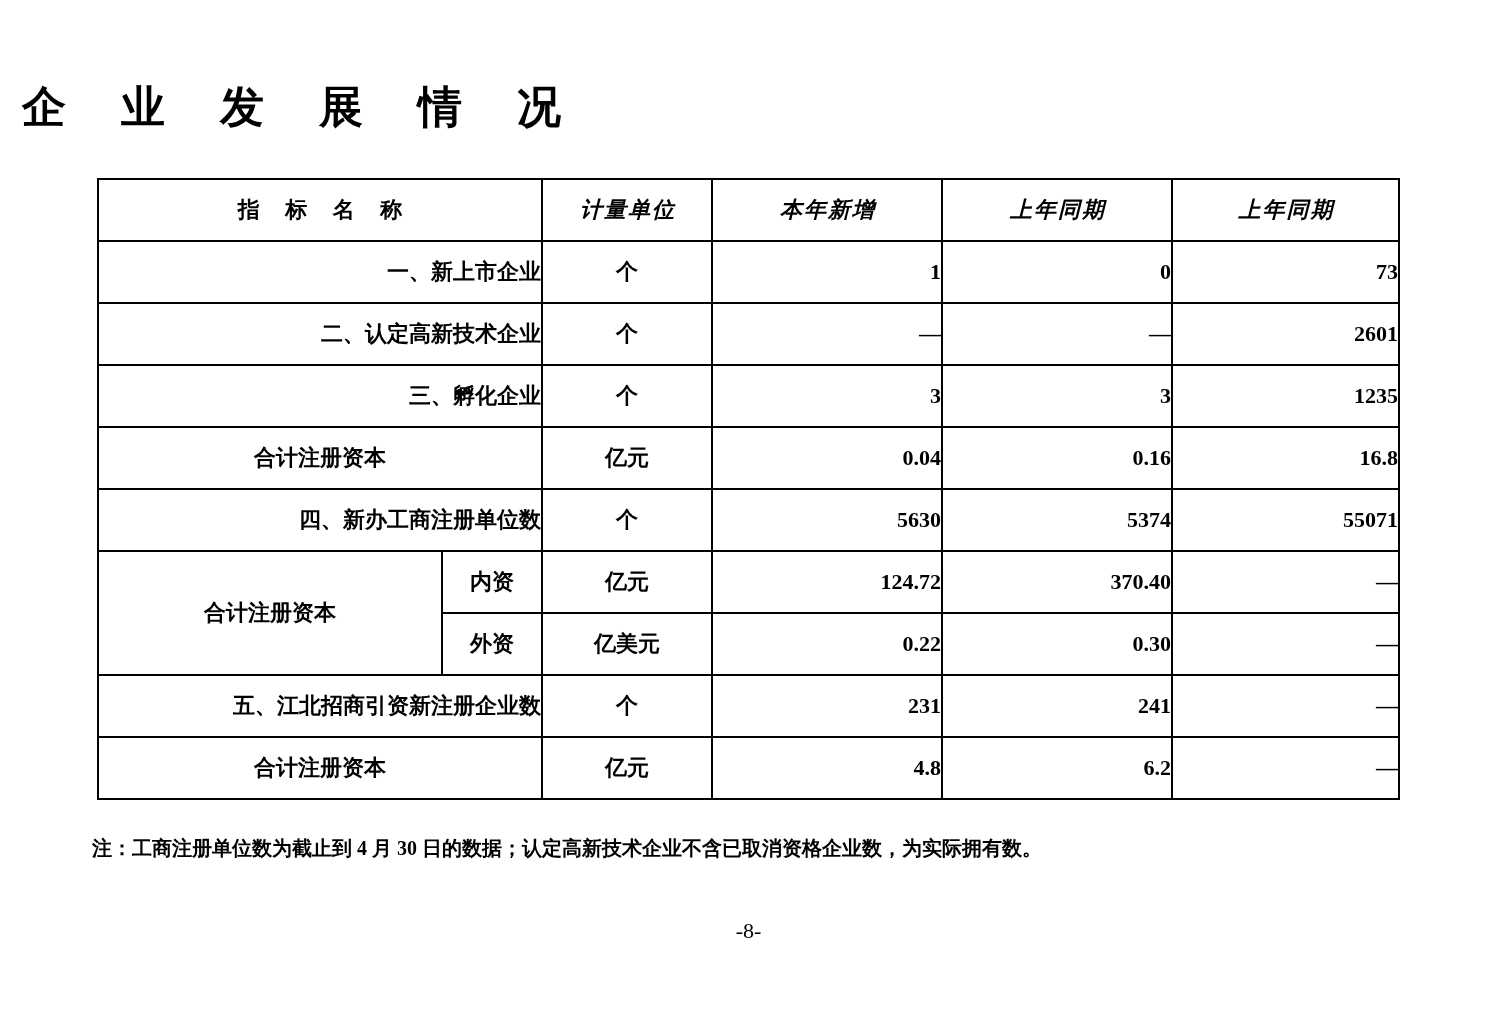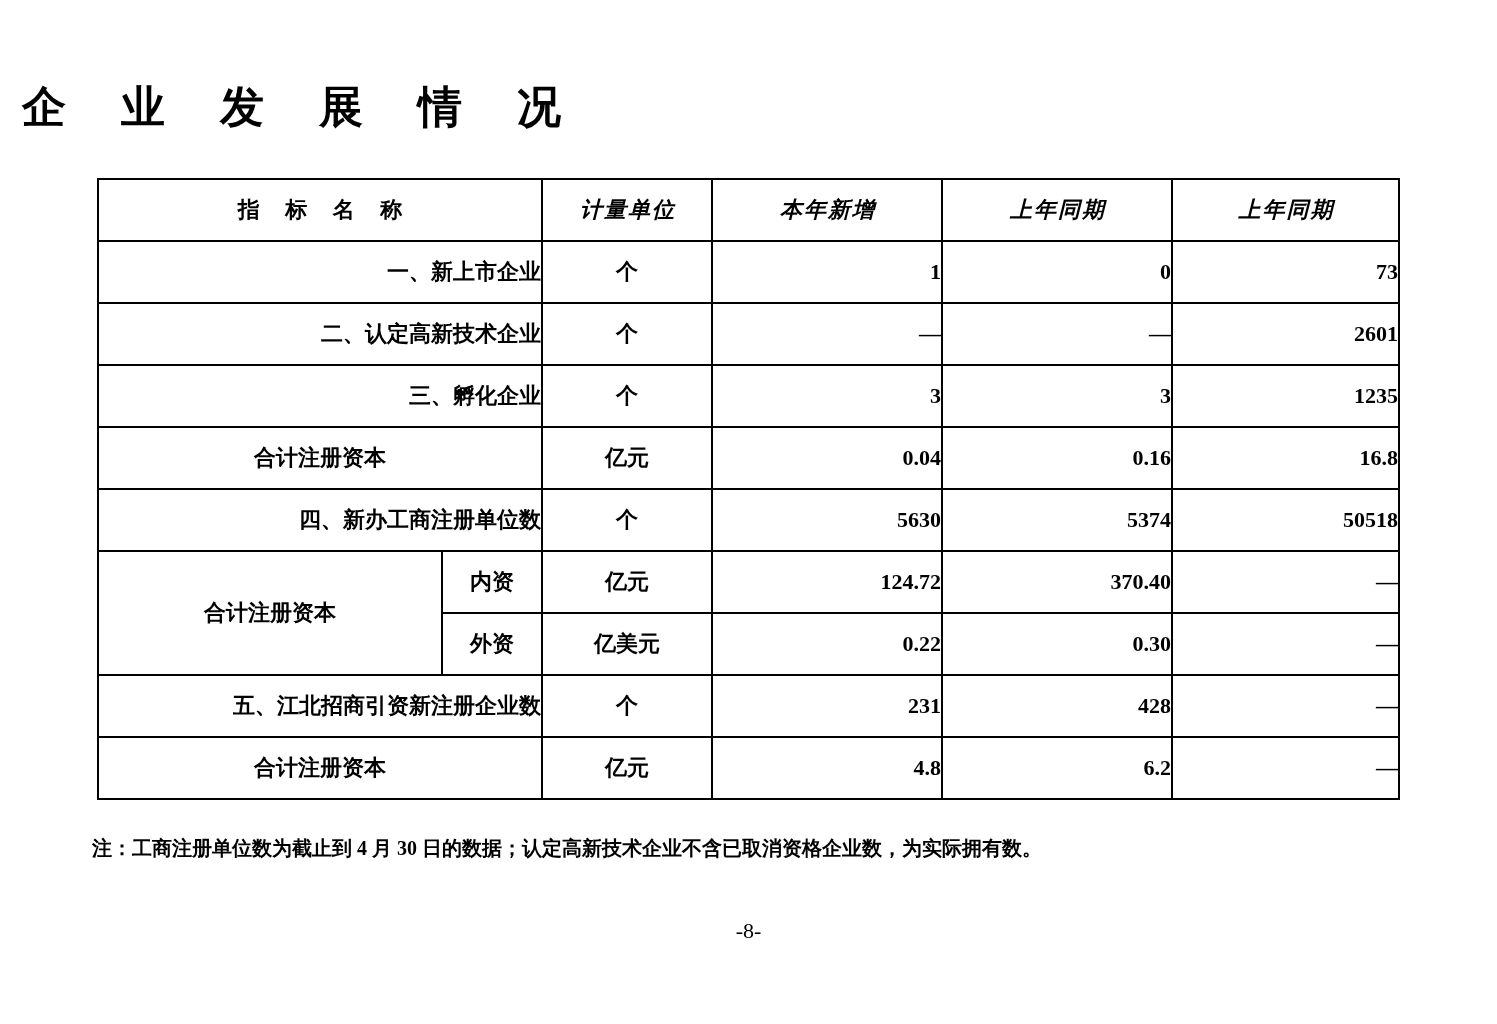--- a/index.html
+++ b/index.html
@@ -181,21 +181,21 @@
         <td class="num-cell">0.04</td>
         <td class="num-cell">0.16</td>
         <td class="num-cell">16.8</td>
       </tr>
 
       <tr>
         <td class="row-label" colspan="2">四、新办工商注册单位数</td>
         <td class="unit-cell">个</td>
         <td class="num-cell">5630</td>
         <td class="num-cell">5374</td>
-        <td class="num-cell">50518</td>
+        <td class="num-cell">55071</td>
       </tr>
 
       <tr>
         <td class="merge-label" rowspan="2">合计注册资本</td>
         <td class="sub-cell">内资</td>
         <td class="unit-cell">亿元</td>
         <td class="num-cell">124.72</td>
         <td class="num-cell">370.40</td>
         <td class="num-cell">—</td>
       </tr>
@@ -205,21 +205,21 @@
         <td class="unit-cell">亿美元</td>
         <td class="num-cell">0.22</td>
         <td class="num-cell">0.30</td>
         <td class="num-cell">—</td>
       </tr>
 
       <tr>
         <td class="row-label" colspan="2">五、江北招商引资新注册企业数</td>
         <td class="unit-cell">个</td>
         <td class="num-cell">231</td>
-        <td class="num-cell">428</td>
+        <td class="num-cell">241</td>
         <td class="num-cell">—</td>
       </tr>
 
       <tr>
         <td class="row-label indent" colspan="2">合计注册资本</td>
         <td class="unit-cell">亿元</td>
         <td class="num-cell">4.8</td>
         <td class="num-cell">6.2</td>
         <td class="num-cell">—</td>
       </tr>

